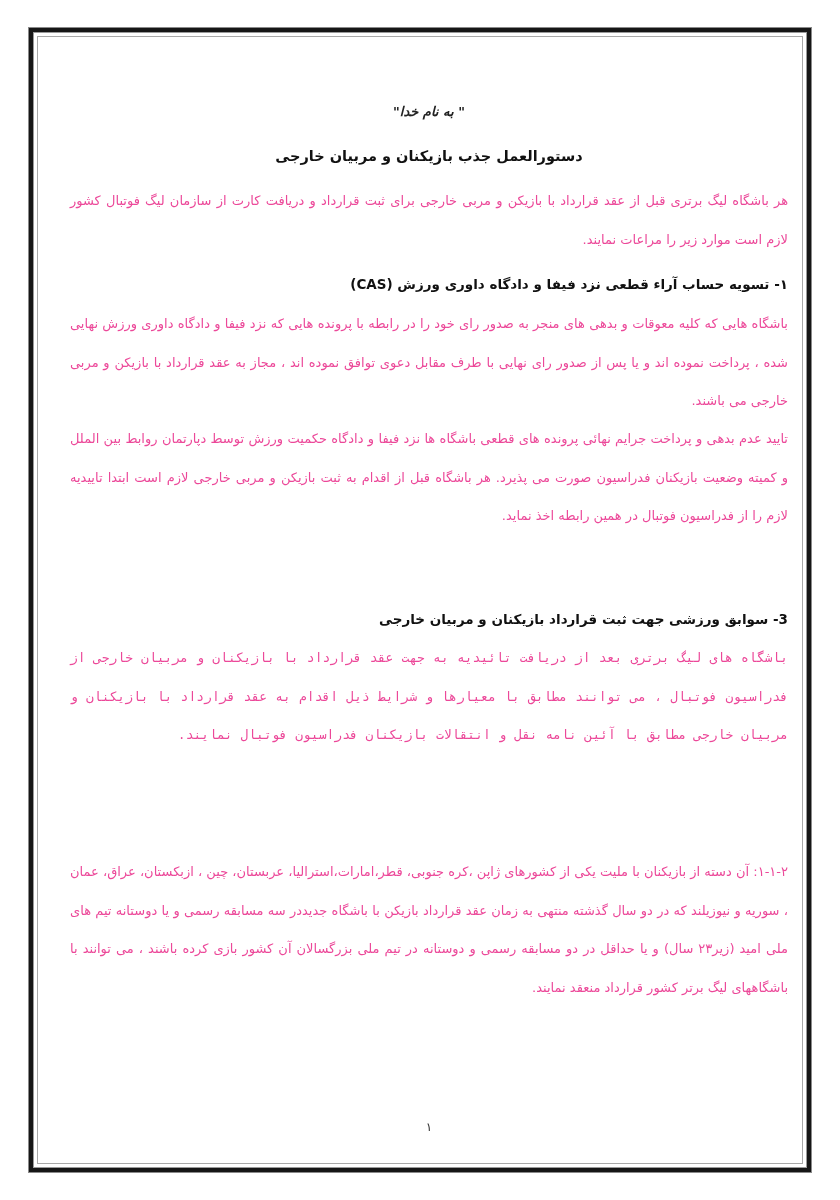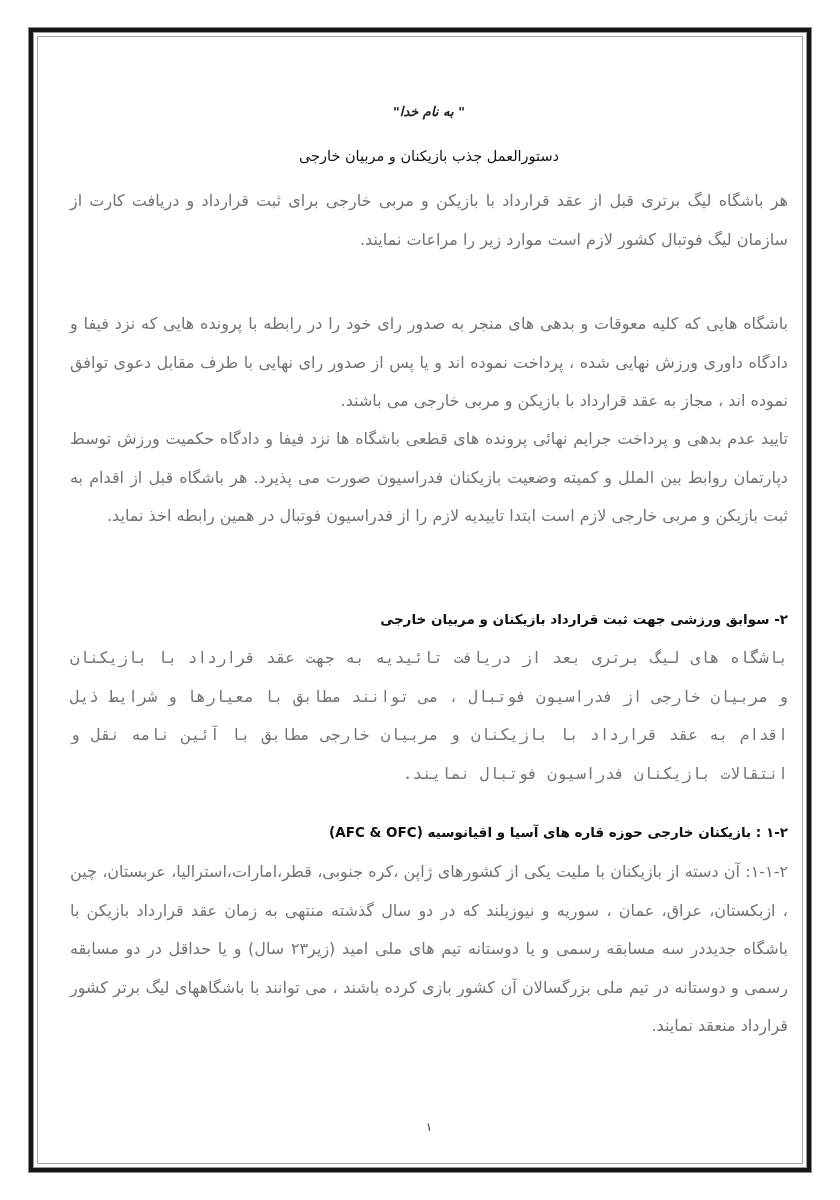--- a/index.html
+++ b/index.html
@@ -54,32 +54,32 @@
       font-weight: bold;
       color: #222;
     }
     .doc-title {
       position: absolute;
       top: 148px;
       left: 0;
       right: 0;
       text-align: center;
       font-size: 14.5px;
-      font-weight: normal;
+      font-weight: bold;
       color: #111;
     }
     .para {
       position: absolute;
       left: 0;
       right: 0;
-      font-size: 16px;
+      font-size: 13px;
       line-height: 38.5px;
       text-align: justify;
       text-align-last: right;
-      color: #737373;
+      color: #ec4899;
     }
     .heading {
       position: absolute;
       left: 0;
       right: 0;
       font-size: 13.5px;
       font-weight: bold;
       color: #111;
     }
     .page-number {
@@ -99,27 +99,27 @@
 <div class="frame-inner"></div>
 
 <div class="page">
 
   <div class="bismillah">" به نام خدا"</div>
 
   <div class="doc-title">دستورالعمل جذب بازیکنان و مربیان خارجی</div>
 
   <div class="para" style="top:182px;">هر باشگاه لیگ برتری قبل از عقد قرارداد با بازیکن و مربی خارجی  برای ثبت قرارداد و دریافت کارت از سازمان لیگ فوتبال کشور لازم است موارد زیر را مراعات نمایند.</div>
 
+  <div class="heading" style="top:276px;">۱- تسویه حساب آراء قطعی نزد فیفا و دادگاه داوری ورزش (CAS)</div>
 
   <div class="para" style="top:420px;">تایید عدم بدهی و پرداخت جرایم نهائی پرونده های قطعی باشگاه ها نزد فیفا و دادگاه حکمیت ورزش توسط دپارتمان روابط بین الملل و کمیته وضعیت بازیکنان فدراسیون صورت می پذیرد. هر باشگاه قبل از اقدام به ثبت بازیکن و مربی خارجی لازم است ابتدا تاییدیه لازم را از فدراسیون فوتبال در همین رابطه اخذ نماید.</div>
 
   <div class="para" style="top:305px;">باشگاه هایی که کلیه معوقات و بدهی های منجر به صدور رای خود را در رابطه با پرونده هایی که نزد فیفا و دادگاه داوری ورزش نهایی شده ، پرداخت نموده اند و یا پس از صدور رای نهایی با طرف مقابل دعوی توافق نموده اند ، مجاز به عقد قرارداد با بازیکن و مربی خارجی می باشند.</div>
 
-  <div class="heading" style="top:611px;">۲- سوابق ورزشی جهت ثبت قرارداد بازیکنان و مربیان خارجی</div>
+  <div class="heading" style="top:611px;">3- سوابق ورزشی جهت ثبت قرارداد بازیکنان و مربیان خارجی</div>
 
   <div class="para" style="top:640px;font-family:Liberation Mono, monospace;">باشگاه های لیگ برتری  بعد از دریافت  تائیدیه به جهت عقد قرارداد با بازیکنان و مربیان خارجی از فدراسیون فوتبال ، می توانند مطابق با معیارها و شرایط ذیل اقدام به عقد قرارداد با بازیکنان و مربیان خارجی مطابق با آئین نامه نقل و انتقالات بازیکنان فدراسیون فوتبال نمایند.</div>
 
-  <div class="heading" style="top:824px;">۱-۲ : بازیکنان خارجی حوزه قاره های آسیا و اقیانوسیه  (AFC &amp; OFC)</div>
 
   <div class="para" style="top:853px;">۱-۱-۲:  آن دسته از بازیکنان با ملیت یکی از کشورهای ژاپن ،کره جنوبی، قطر،امارات،استرالیا، عربستان، چین ، ازبکستان، عراق، عمان ، سوریه و نیوزیلند که در دو سال گذشته منتهی به زمان عقد قرارداد بازیکن با باشگاه جدیددر سه مسابقه رسمی و یا دوستانه تیم های ملی امید (زیر۲۳ سال) و  یا حداقل در دو مسابقه رسمی و دوستانه در تیم ملی بزرگسالان آن کشور بازی کرده باشند ، می توانند با باشگاههای لیگ برتر کشور قرارداد منعقد نمایند.</div>
 
   <div class="page-number">۱</div>
 </div>
 
 </body></html>

